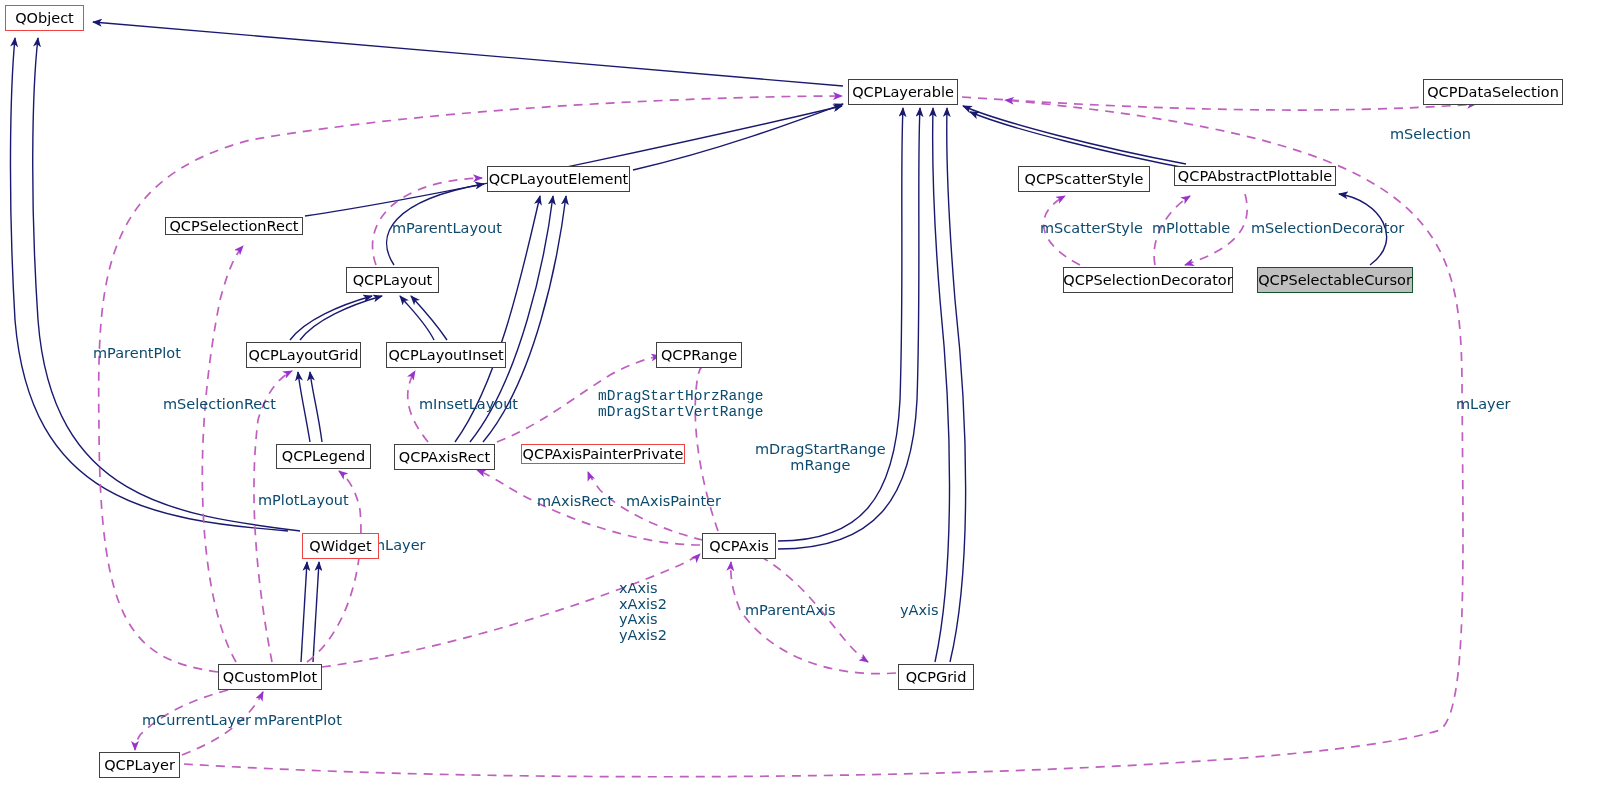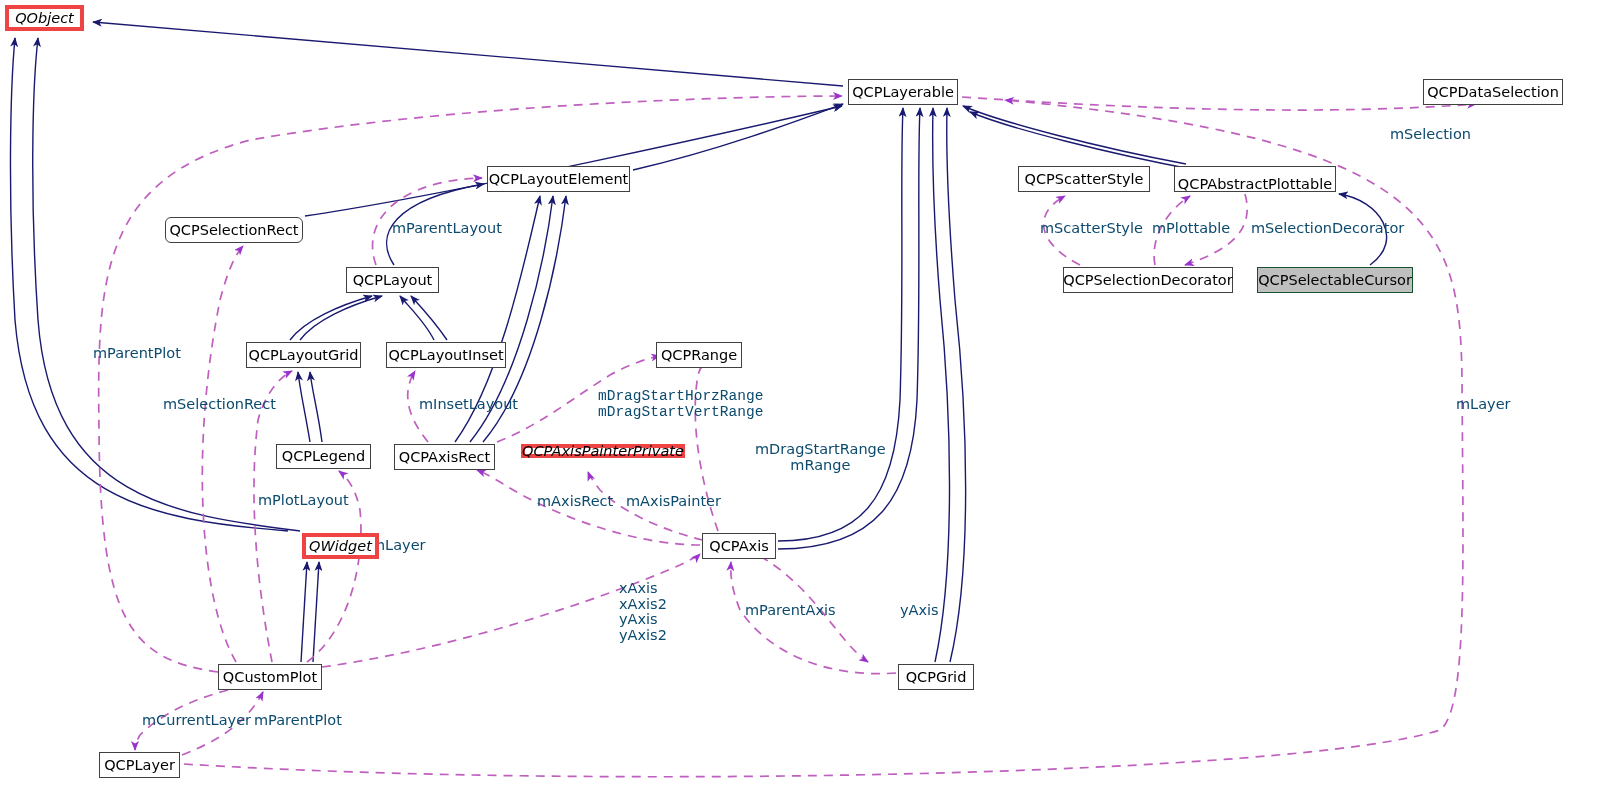--- a/index.html
+++ b/index.html
@@ -30,22 +30,21 @@
     justify-content: center;
     background: #ffffff;
     border: 1px solid #404040;
     color: #000000;
     font-size: 14.5px;
     line-height: 1;
     white-space: nowrap;
     z-index: 5;
   }
   .node.external {
-    border: 4px solid #ef4444;
-    font-style: italic;
+    border: 1px solid #ef4444;
   }
   .node.current {
     background: #bfbfbf;
     border: 1px solid #14532d;
   }
   .edge-label {
     position: absolute;
     font-size: 14.5px;
     color: #0c4a6e;
     white-space: pre;
@@ -165,24 +164,24 @@
       </div>
       <div class="node" style="left: 1423px; top: 79px; width: 140px; height: 26px;">
         <span>QCPDataSelection</span>
       </div>
       <div class="node" style="left: 487px; top: 166px; width: 143px; height: 26px;">
         <span>QCPLayoutElement</span>
       </div>
       <div class="node" style="left: 1018px; top: 166px; width: 132px; height: 26px;">
         <span>QCPScatterStyle</span>
       </div>
-      <div class="node" style="left: 1174px; top: 166px; width: 162px; height: 26px; align-items: flex-end;">
+      <div class="node" style="left: 1174px; top: 166px; width: 162px; height: 20px;">
         <span>QCPAbstractPlottable</span>
       </div>
-      <div class="node" style="left: 165px; top: 217px; width: 138px; height: 26px; border-radius: 6px;">
+      <div class="node" style="left: 165px; top: 217px; width: 138px; height: 18px;">
         <span>QCPSelectionRect</span>
       </div>
       <div class="node" style="left: 346px; top: 267px; width: 93px; height: 26px;">
         <span>QCPLayout</span>
       </div>
       <div class="node" style="left: 1063px; top: 267px; width: 170px; height: 26px;">
         <span>QCPSelectionDecorator</span>
       </div>
       <div class="node current" style="left: 1257px; top: 267px; width: 156px; height: 26px;">
         <span>QCPSelectableCursor</span>
@@ -195,21 +194,21 @@
       </div>
       <div class="node" style="left: 656px; top: 342px; width: 86px; height: 26px;">
         <span>QCPRange</span>
       </div>
       <div class="node" style="left: 276px; top: 444px; width: 95px; height: 25px;">
         <span>QCPLegend</span>
       </div>
       <div class="node" style="left: 394px; top: 444px; width: 101px; height: 26px;">
         <span>QCPAxisRect</span>
       </div>
-      <div class="node external" style="left: 521px; top: 444px; width: 164px; height: 14px;">
+      <div class="node external" style="left: 521px; top: 444px; width: 164px; height: 20px;">
         <span>QCPAxisPainterPrivate</span>
       </div>
       <div class="node external" style="left: 277px; top: 533px; width: 77px; height: 26px; margin-left: 25px;">
         <span>QWidget</span>
       </div>
       <div class="node" style="left: 702px; top: 533px; width: 74px; height: 26px;">
         <span>QCPAxis</span>
       </div>
       <div class="node" style="left: 218px; top: 664px; width: 104px; height: 26px;">
         <span>QCustomPlot</span>

